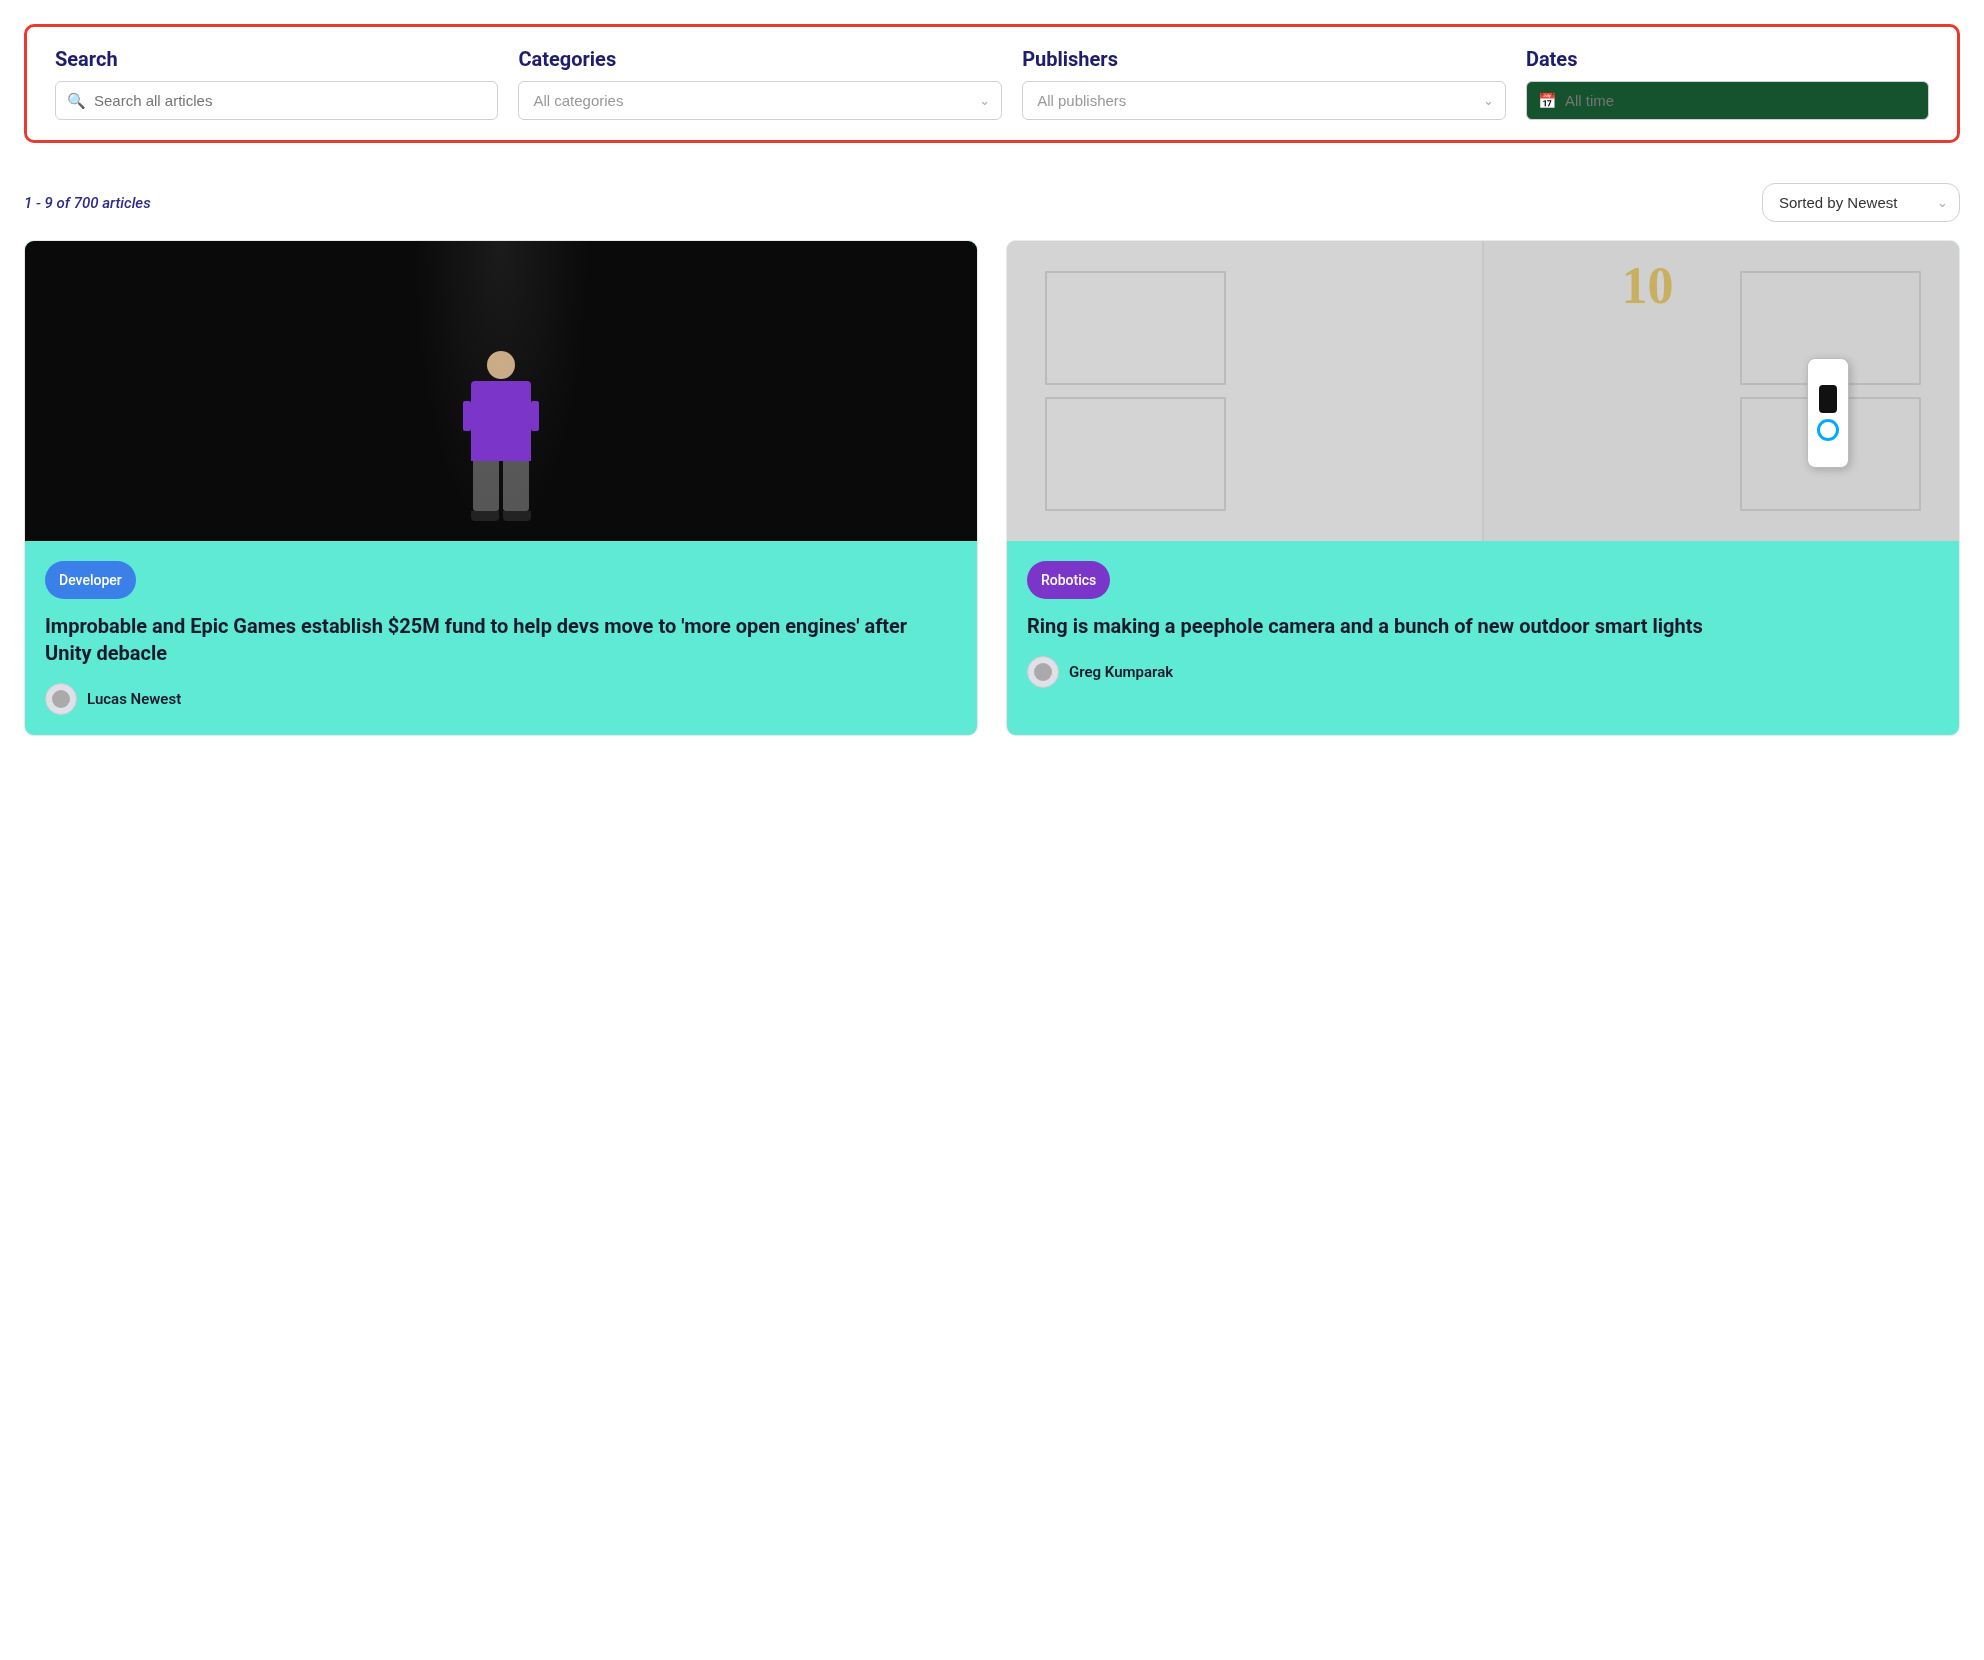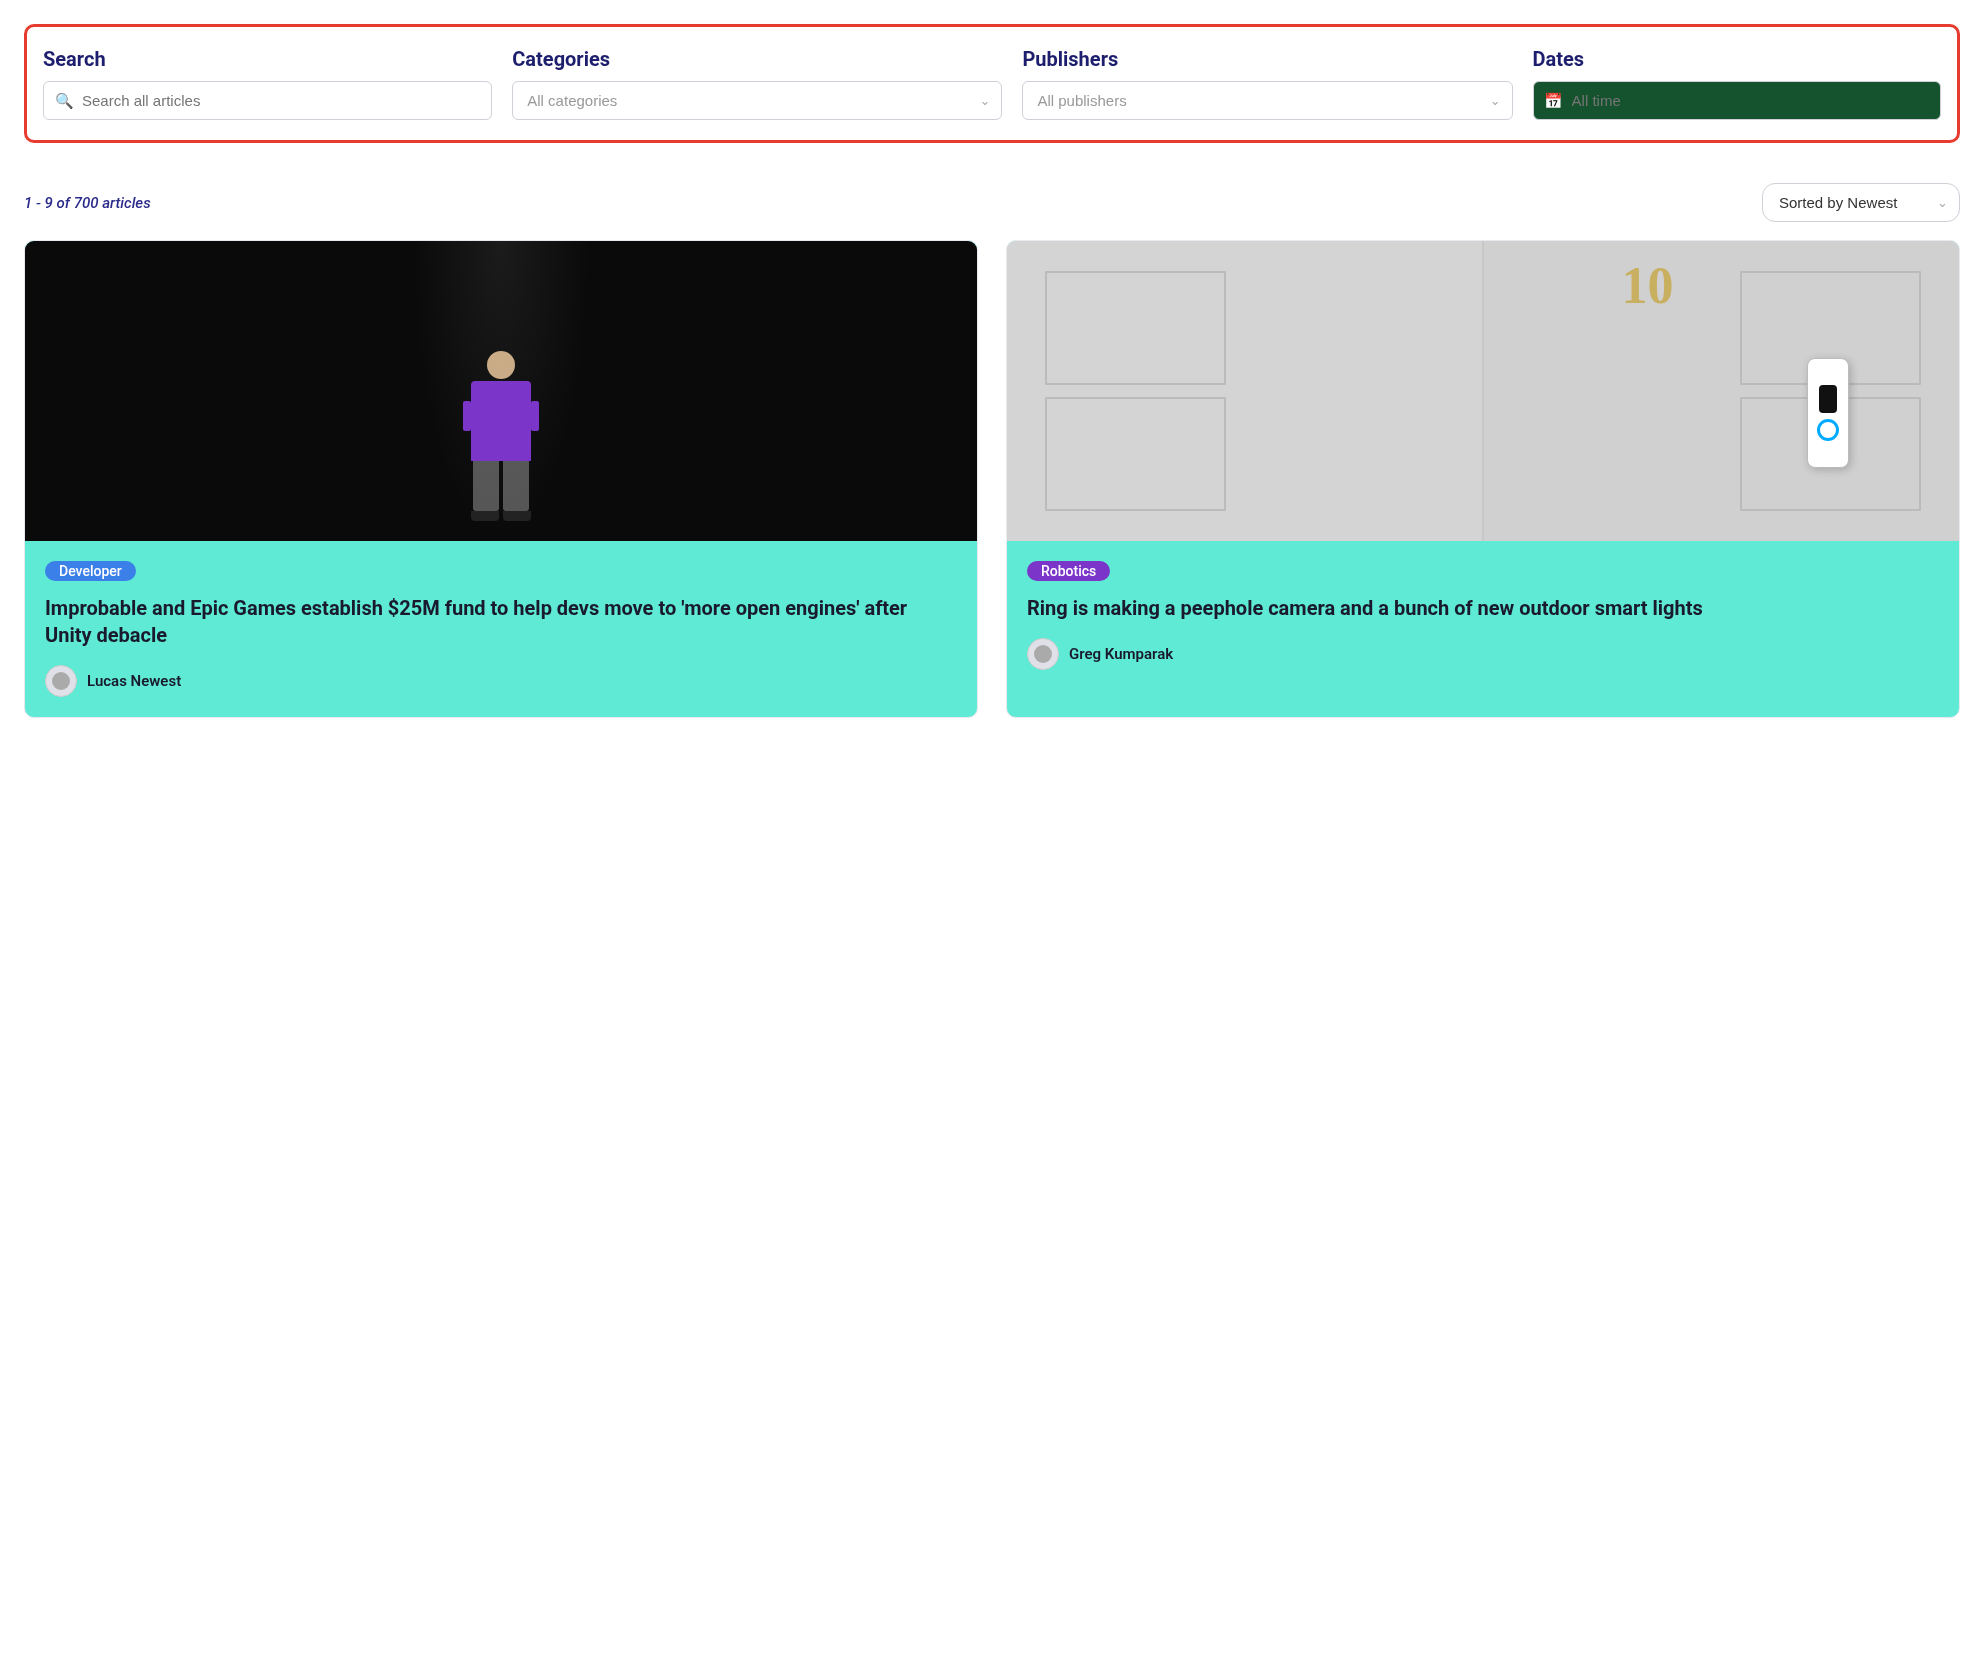--- a/index.html
+++ b/index.html
@@ -7,21 +7,21 @@
       font-family: -apple-system, BlinkMacSystemFont, 'Segoe UI', Roboto, sans-serif;
       background: #fff;
       color: #1a1a2e;
       padding: 24px;
     }
 
     
     .filter-bar {
       border: 3px solid #e63b2e;
       border-radius: 10px;
-      padding: 20px 16px;
+      padding: 20px 28px;
       display: flex;
       gap: 20px;
       align-items: flex-end;
       margin-bottom: 40px;
     }
     .filter-group {
       display: flex;
       flex-direction: column;
       gap: 10px;
     }
@@ -214,21 +214,21 @@
       height: 22px;
       border-radius: 50%;
       border: 3px solid #00aaff;
       background: transparent;
     }
     .article-body {
       padding: 20px;
     }
     .article-tag {
       display: inline-block;
-      padding: 2px 14px;
+      padding: 11px 14px;
       border-radius: 20px;
       font-size: 14px;
       font-weight: 500;
       color: #fff;
       margin-bottom: 14px;
     }
     .tag-developer { background: #3b7fe8; }
     .tag-robotics { background: #7b35c9; }
     .article-title {
       font-size: 20px;

